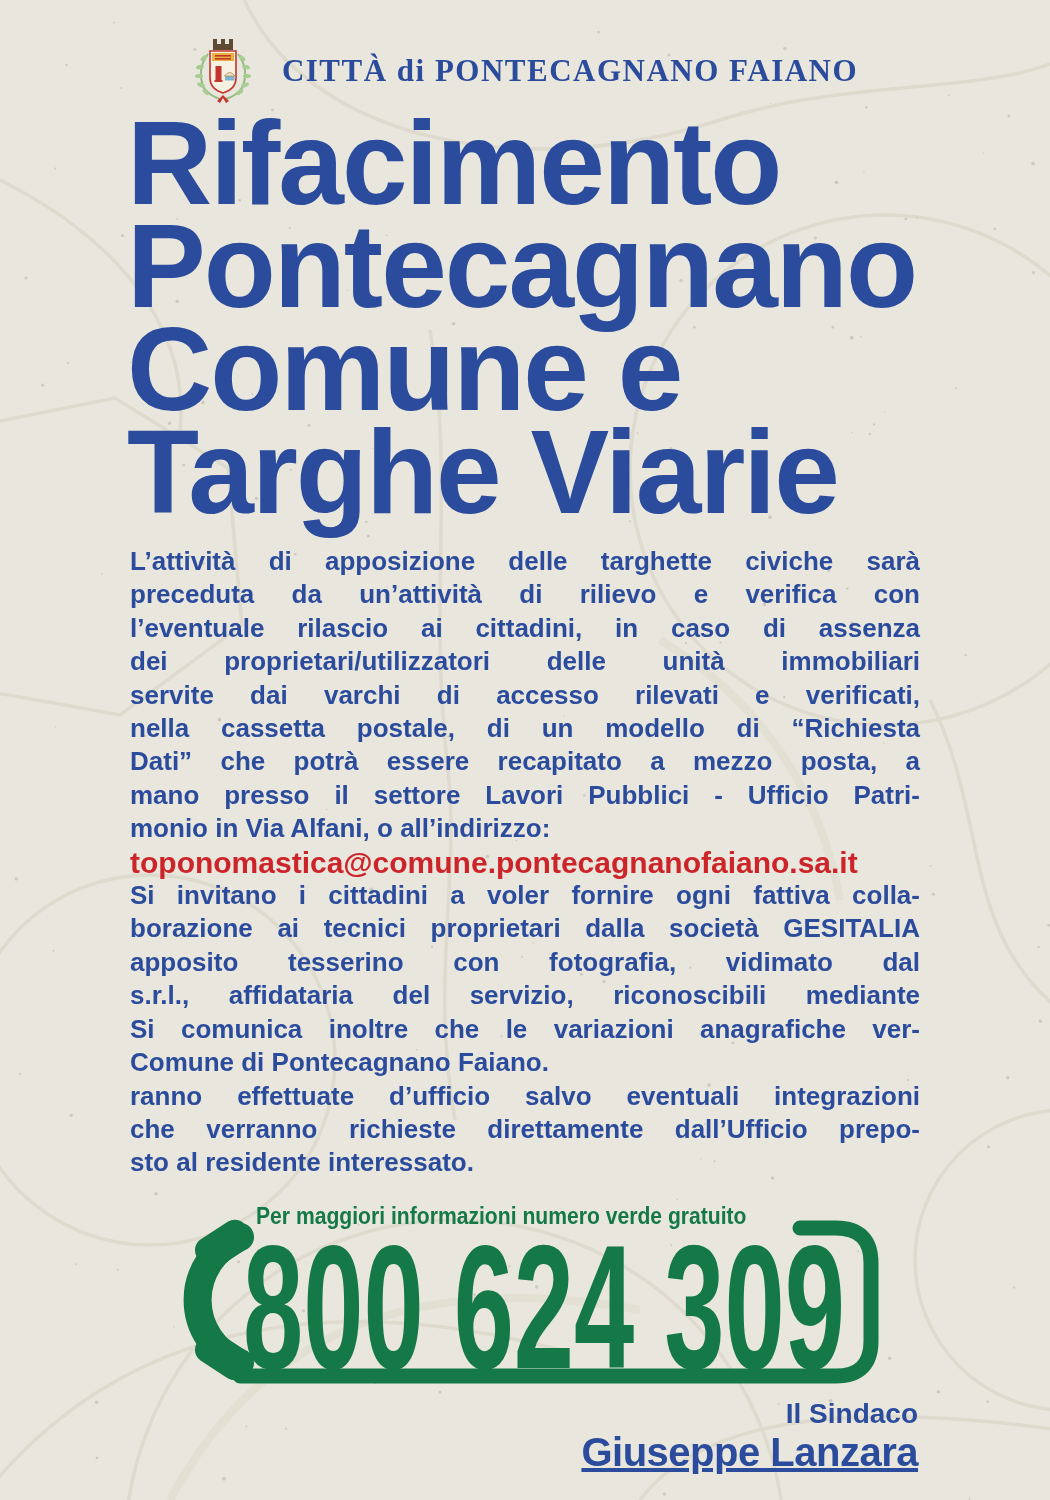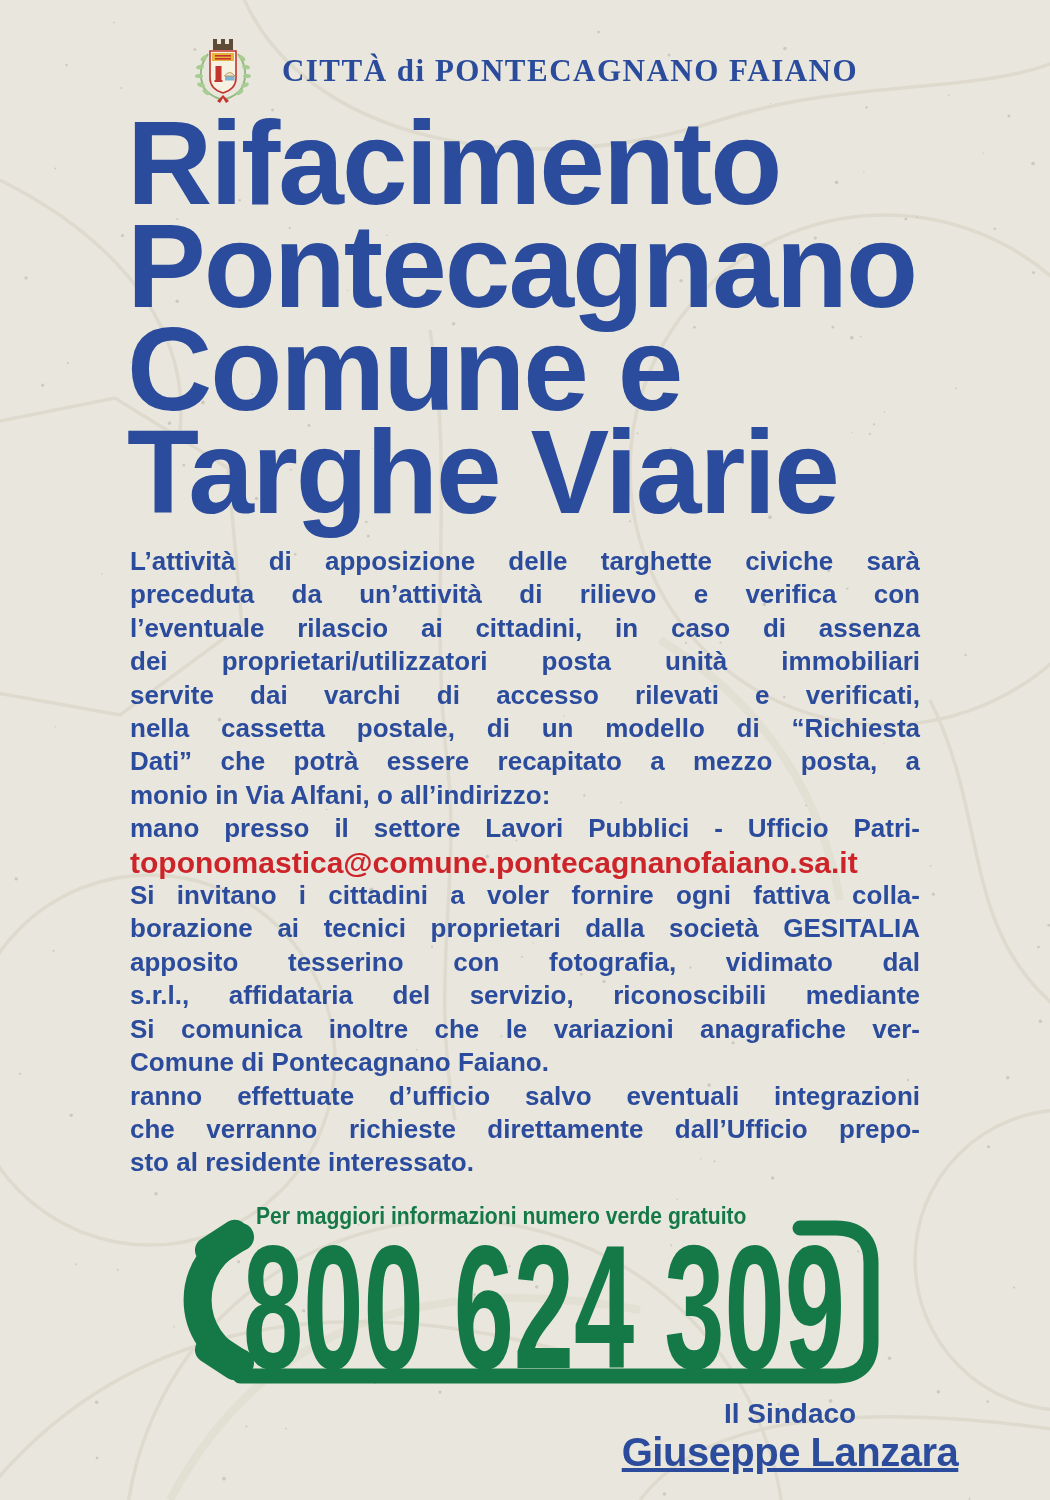--- a/index.html
+++ b/index.html
@@ -28,22 +28,22 @@
 
   .hotline-label { position:absolute; left:256px; top:1202px; color:var(--green);
     font-weight:bold; font-size:24px; white-space:nowrap;
     transform:scaleX(0.88); transform-origin:left top; }
   .hotline-number { position:absolute; left:243px; top:1219px; color:var(--green);
     font-weight:bold; font-size:176px; line-height:176px; white-space:nowrap;
     transform:scaleX(0.615); transform-origin:left top; }
 
   .phone-overlay { position:absolute; inset:0; width:100%; height:100%; pointer-events:none; }
 
-  .signature { position:absolute; left:620px; top:1398px; width:340px;
-    text-align:center; color:var(--blue); font-weight:bold; }
+  .signature { position:absolute; left:578px; top:1398px; width:340px;
+    text-align:right; color:var(--blue); font-weight:bold; }
   .signature-role { font-size:28px; line-height:32px; }
   .signature-name { font-size:40px; line-height:44px; letter-spacing:-0.5px; white-space:nowrap;text-decoration:underline; }
 </style>
 </head>
 <body>
 
 <div class="poster">
 
   <svg class="bg-texture" viewBox="0 0 1050 1500">
     <g fill="none" stroke="#dbd6c8" stroke-width="3.5" opacity="0.75">
@@ -284,26 +284,26 @@
     <div class="title-line">Rifacimento</div>
     <div class="title-line">Pontecagnano</div>
     <div class="title-line">Comune e</div>
     <div class="title-line">Targhe Viarie</div>
   </div>
 
   <div class="body-text" id="body-text">
       <div class="body-line just">L’attività di apposizione delle targhette civiche sarà</div>
       <div class="body-line just">preceduta da un’attività di rilievo e verifica con</div>
       <div class="body-line just">l’eventuale rilascio ai cittadini, in caso di assenza</div>
-      <div class="body-line just">dei proprietari/utilizzatori posta unità immobiliari</div>
+      <div class="body-line just">dei proprietari/utilizzatori delle unità immobiliari</div>
       <div class="body-line just">servite dai varchi di accesso rilevati e verificati,</div>
       <div class="body-line just">nella cassetta postale, di un modello di “Richiesta</div>
       <div class="body-line just">Dati” che potrà essere recapitato a mezzo posta, a</div>
+      <div class="body-line just">mano presso il settore Lavori Pubblici - Ufficio Patri-</div>
       <div class="body-line">monio in Via Alfani, o  all’indirizzo:</div>
-      <div class="body-line just">mano presso il settore Lavori Pubblici - Ufficio Patri-</div>
       <div class="body-line email">toponomastica@comune.pontecagnanofaiano.sa.it</div>
       <div class="body-line just">Si invitano i cittadini a voler fornire ogni fattiva colla-</div>
       <div class="body-line just">borazione ai tecnici proprietari dalla società GESITALIA</div>
       <div class="body-line just">apposito tesserino con fotografia,  vidimato dal</div>
       <div class="body-line just">s.r.l., affidataria del servizio, riconoscibili mediante</div>
       <div class="body-line just">Si comunica inoltre che le variazioni anagrafiche ver-</div>
       <div class="body-line">Comune di Pontecagnano Faiano.</div>
       <div class="body-line just">ranno effettuate d’ufficio salvo eventuali integrazioni</div>
       <div class="body-line just">che verranno richieste direttamente dall’Ufficio prepo-</div>
       <div class="body-line">sto al residente interessato.</div>

